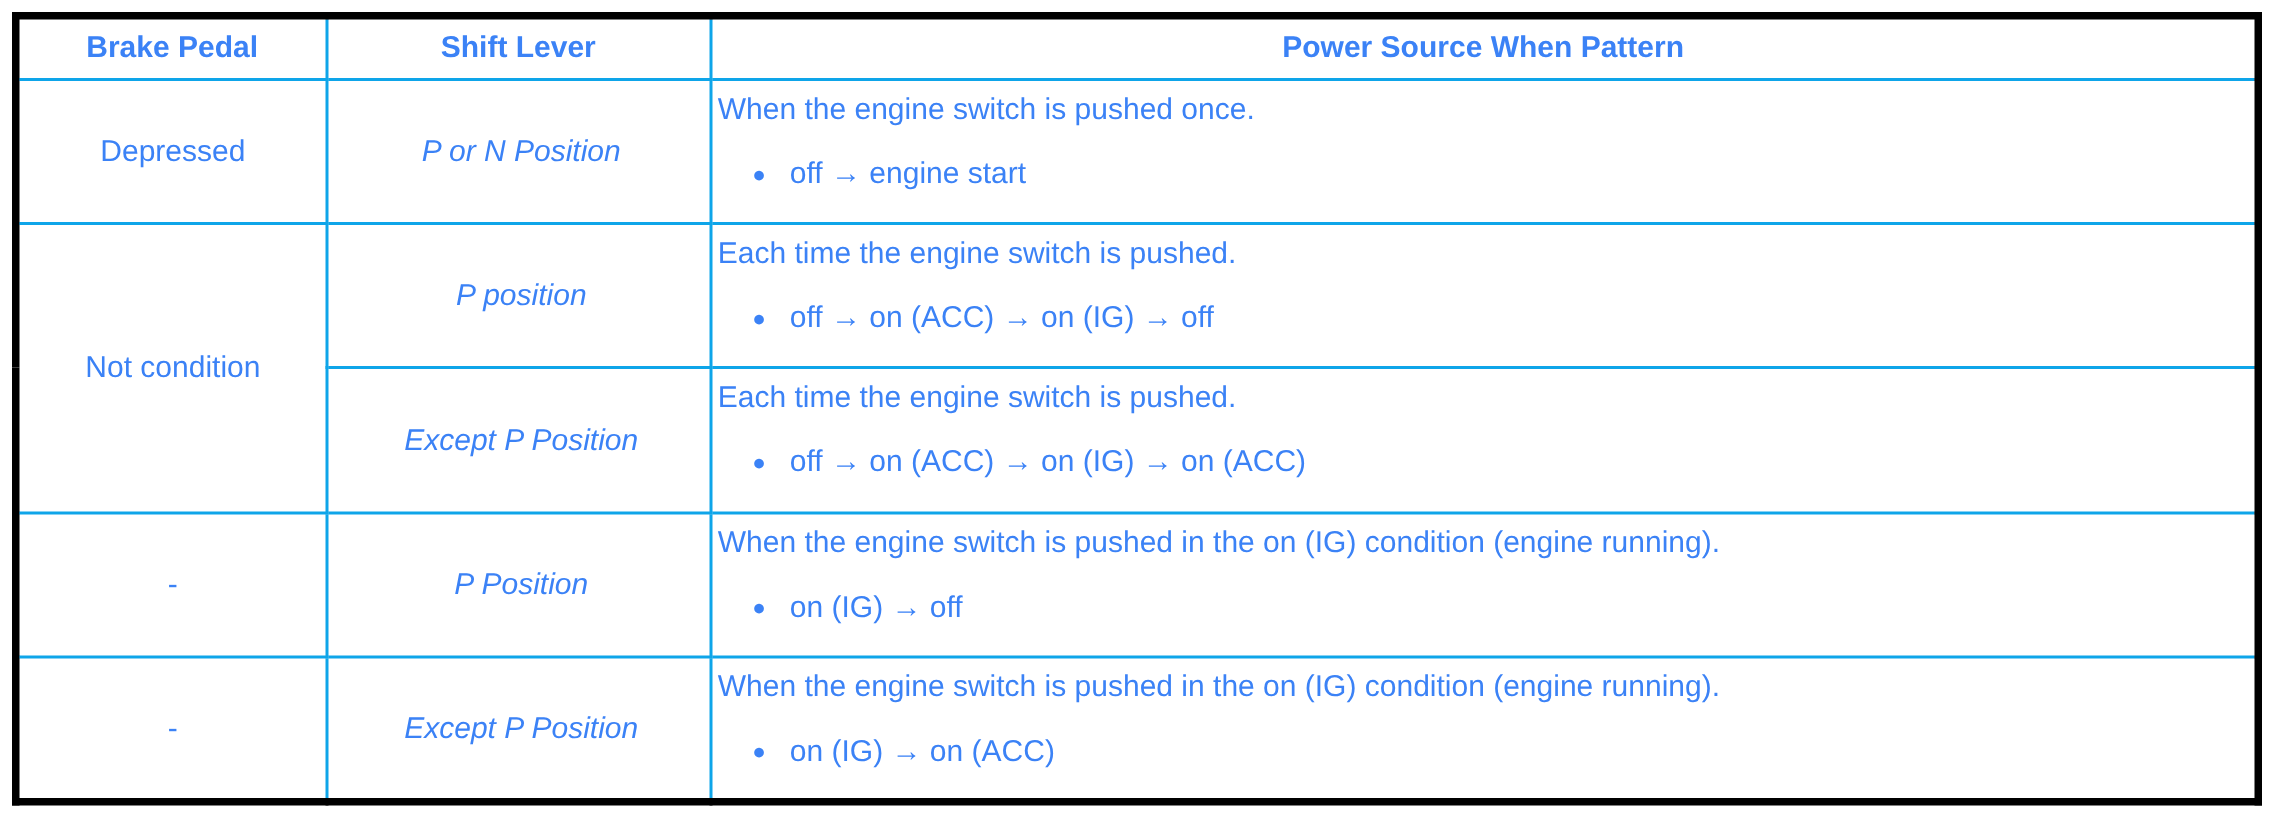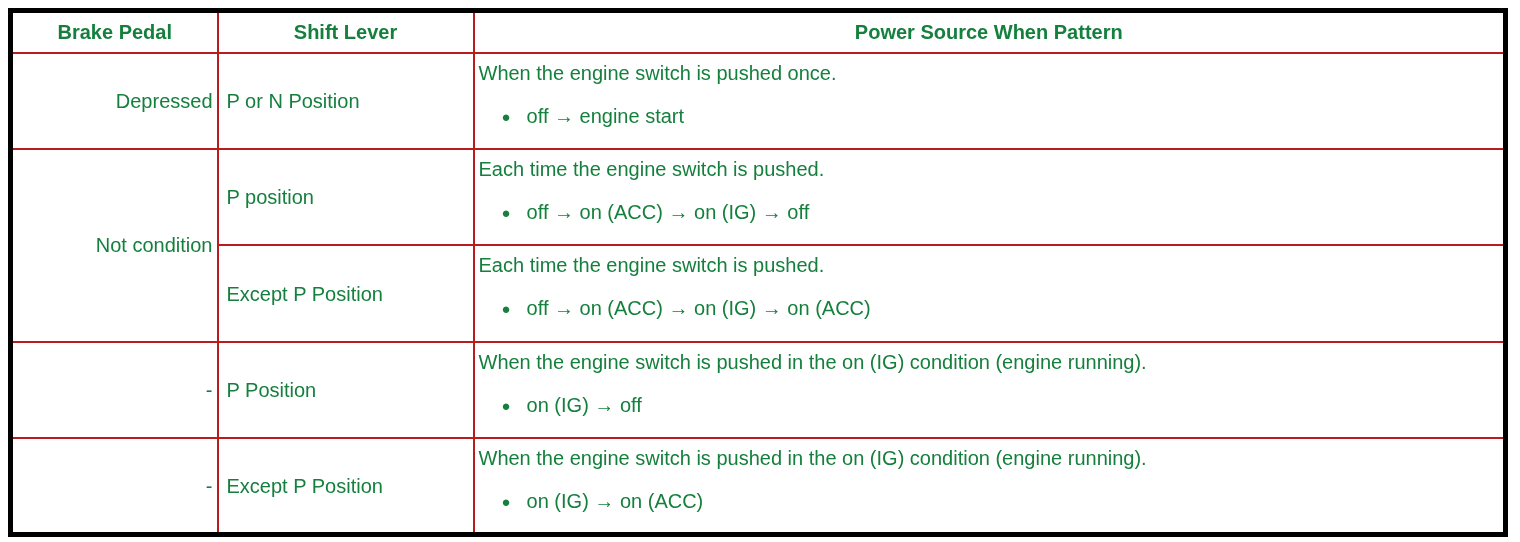--- a/index.html
+++ b/index.html
@@ -26,45 +26,46 @@
     height: 529px;
     border-collapse: collapse;
     table-layout: fixed;
     background: #ffffff;
   }
   table.psm-table {
     border: 5px solid #000000;
   }
   .psm-table th,
   .psm-table td {
-    border: 2px solid #b91c1c;
+    border: 2px solid #0ea5e9;
     font-size: 20px;
     line-height: 24px;
-    color: #15803d;
+    color: #3b82f6;
     overflow: hidden;
   }
   .psm-table th {
     font-weight: bold;
     text-align: center;
     vertical-align: middle;
     height: 34px;
     padding: 2px 4px;
   }
   col.c-brake { width: 207px; }
   col.c-shift { width: 256px; }
   col.c-pattern { width: auto; }
   td.cell-brake {
     vertical-align: middle;
-    text-align: right;
+    text-align: center;
     padding: 2px 4px 2px 5px;
   }
   td.cell-shift {
     vertical-align: middle;
-    text-align: left;
+    text-align: center;
     padding: 2px 4px 2px 8px;
+    font-style: italic;
   }
   td.cell-pattern {
     vertical-align: top;
     text-align: left;
     padding: 7px 8px 6px 4px;
   }
   .pattern-desc {
     line-height: 24px;
   }
   .bullet-line {

